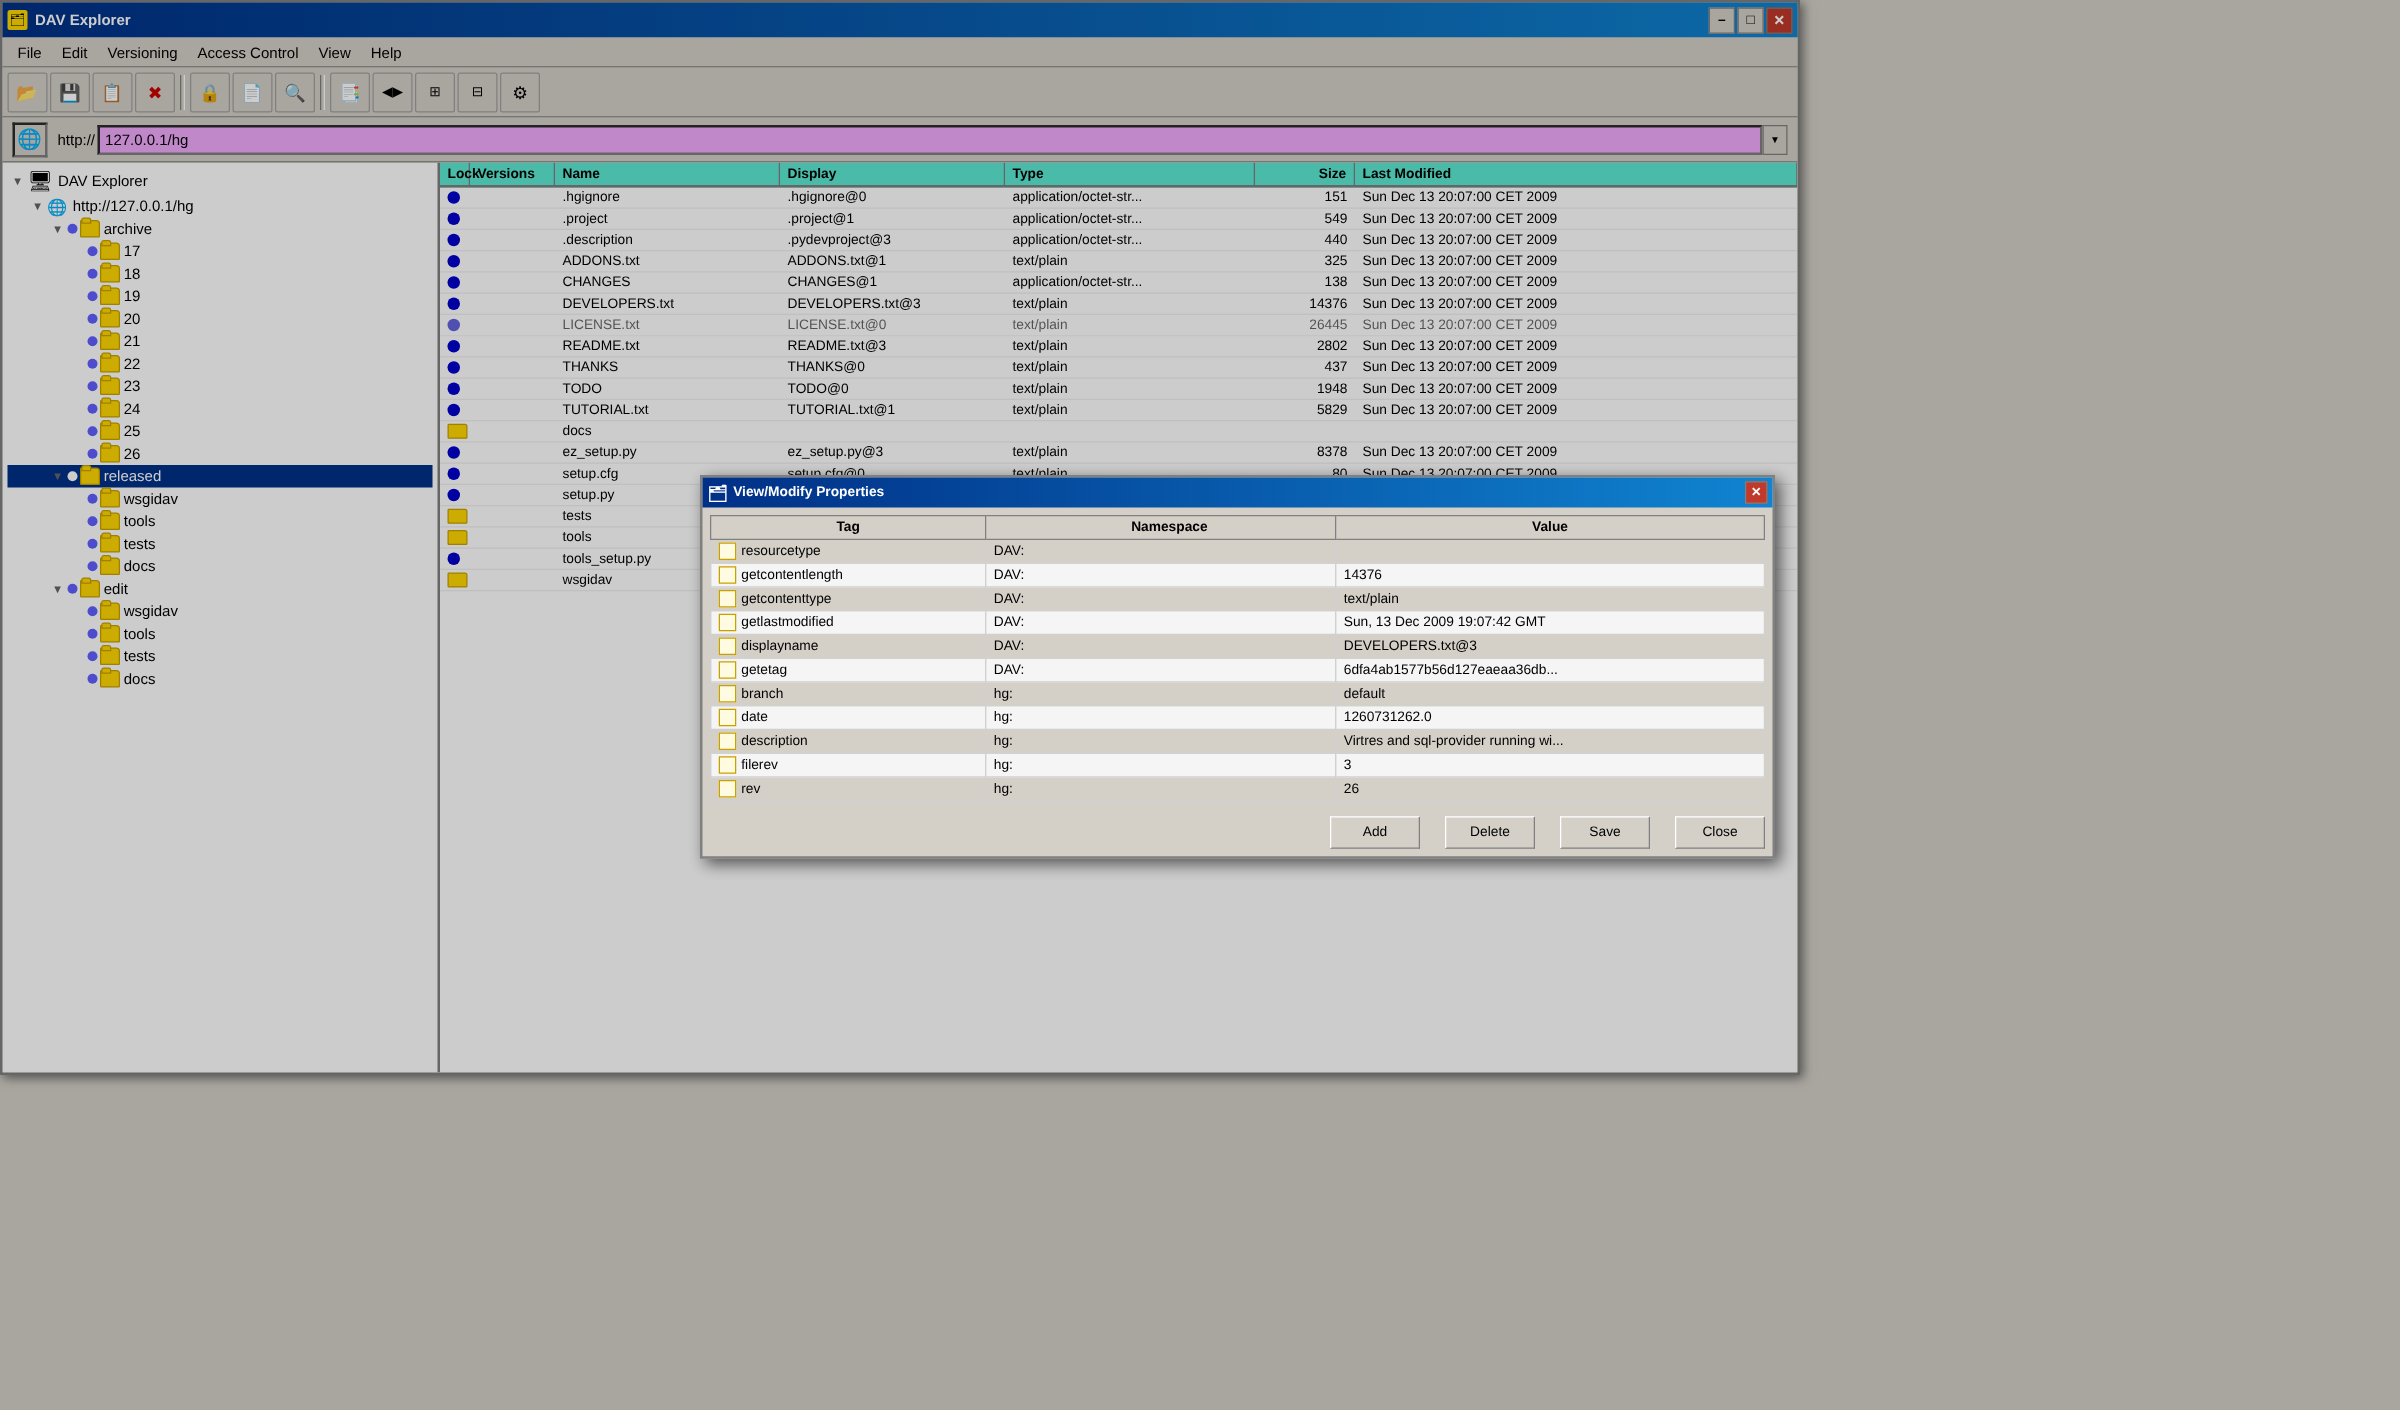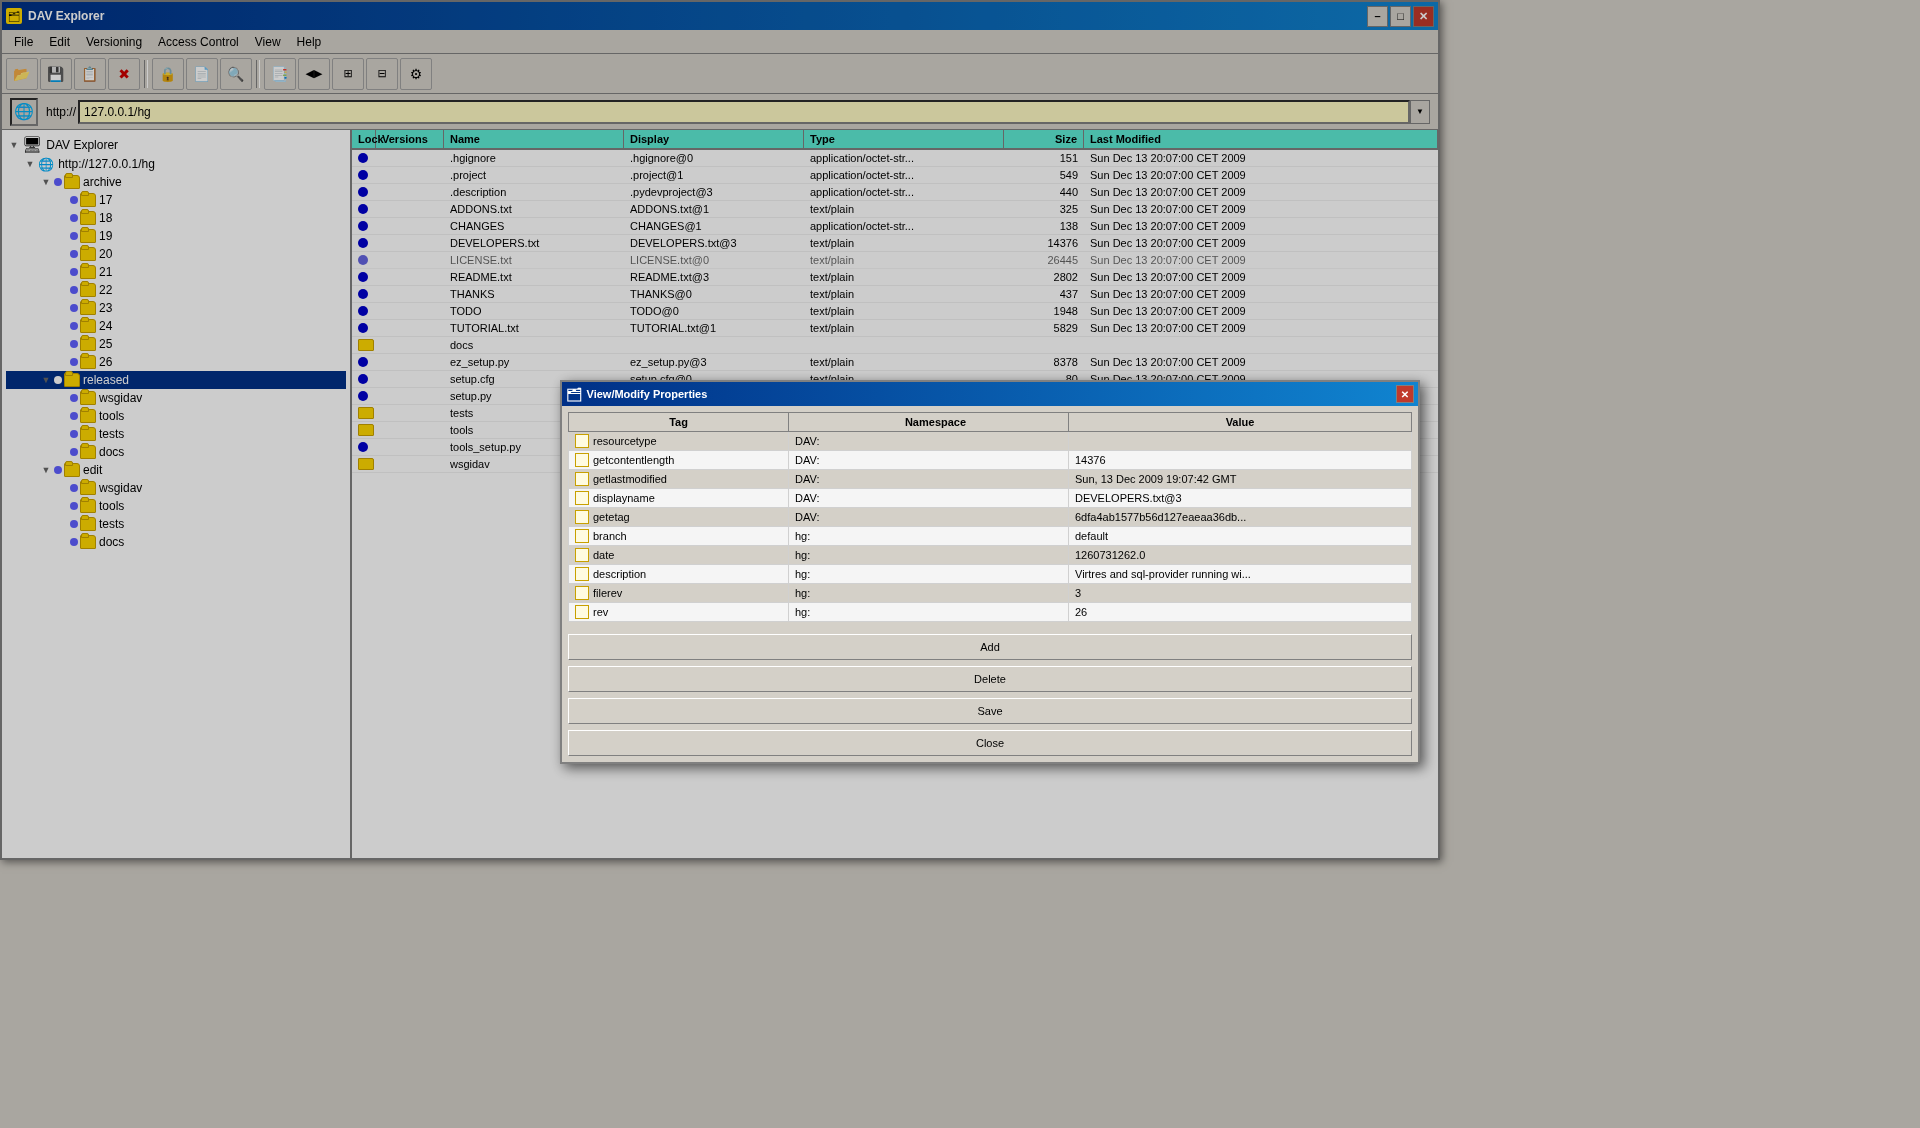--- a/index.html
+++ b/index.html
@@ -158,21 +158,21 @@
     .address-protocol {
       font-size: 12px;
       margin-right: 2px;
       color: #000;
     }
 
     .address-input {
       flex: 1;
       height: 24px;
       border: 2px inset #808080;
-      background: #fef9c3;
+      background: #f0abfc;
       padding: 0 4px;
       font-size: 12px;
     }
 
     .address-dropdown {
       width: 20px;
       height: 24px;
       background: #d4d0c8;
       border: 1px solid #808080;
       cursor: pointer;
@@ -432,22 +432,21 @@
       display: inline-block;
       margin-right: 4px;
       vertical-align: middle;
       flex-shrink: 0;
     }
 
     .dialog-buttons {
       display: flex;
       justify-content: flex-end;
       padding: 6px;
-      gap: 6px;
-      flex-direction: column;
+      gap: 20px;
     }
 
     .dialog-btn {
       min-width: 72px;
       height: 26px;
       background: #d4d0c8;
       border: 1px solid #808080;
       font-size: 11px;
       cursor: pointer;
       padding: 0 12px;
@@ -931,20 +930,27 @@
         </tr>
         <tr>
           <td>
               <div class="td-tag"><span class="prop-icon"></span>getcontentlength</div>
             </td>
           <td>DAV:</td>
           <td>14376</td>
         </tr>
         <tr>
           <td>
+              <div class="td-tag"><span class="prop-icon"></span>getcontenttype</div>
+            </td>
+          <td>DAV:</td>
+          <td>text/plain</td>
+        </tr>
+        <tr>
+          <td>
               <div class="td-tag"><span class="prop-icon"></span>getlastmodified</div>
             </td>
           <td>DAV:</td>
           <td>Sun, 13 Dec 2009 19:07:42 GMT</td>
         </tr>
         <tr>
           <td>
               <div class="td-tag"><span class="prop-icon"></span>displayname</div>
             </td>
           <td>DAV:</td>

